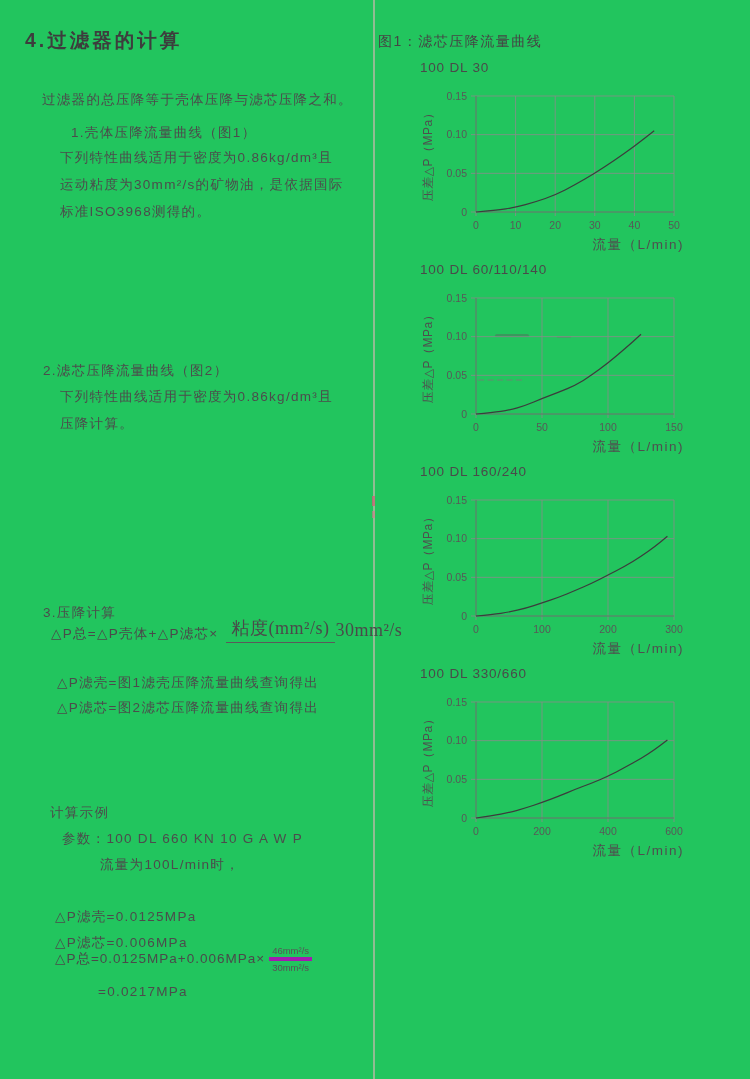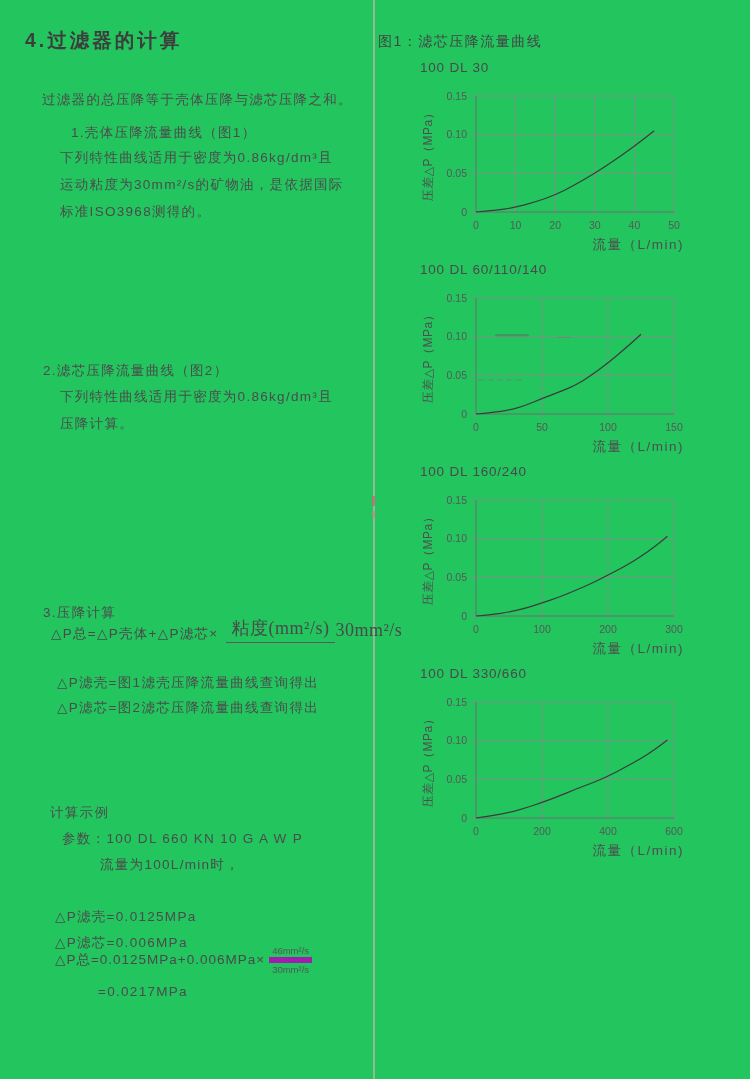--- a/index.html
+++ b/index.html
@@ -34,21 +34,21 @@
   .note2 { left:57px; top:694px; }
   .ex-head  { left:50px; top:799px; }
   .ex-param { left:62px; top:825px; }
   .ex-line2 { left:100px; top:851px; }
   .ex-line3 { left:100px; top:877px; }
   .ex-line4 { left:55px; top:903px; }
   .ex-line5 { left:55px; top:929px; }
   .ex-formula { left:55px; top:945px; display:flex; align-items:center; }
   .ex-formula .f-lhs { font-size:13.5px; letter-spacing:1px; }
   .frac-sm { display:inline-flex; flex-direction:column; align-items:center; margin-left:4px; font-size:9.5px; letter-spacing:0; color:#565656; }
-  .frac-sm .num { border-bottom:6px solid #a21caf; padding:0 3px 1px; }
+  .frac-sm .num { border-bottom:4px solid #a21caf; padding:0 3px 1px; }
   .frac-sm .den { padding-top:1px; }
   .ex-line7 { left:98px; top:978px; }
   
   .fig-head { left:378px; top:33px; font-size:14px; letter-spacing:1.5px; color:#454545; }
   .chart { left:412px; width:302px; }
   #chart0 { top:60px; } #chart1 { top:262px; } #chart2 { top:464px; } #chart3 { top:666px; }
   .chart-title { margin-left:8px; height:22px; font-size:13.5px; letter-spacing:0.8px; color:#4a4a4a; }
   
   .fold-line { left:373px; top:0; width:2px; height:1079px; background:rgba(236,180,191,0.55); }
   .fold-dash1 { left:372px; top:496px; width:3px; height:10px; background:rgba(207,96,118,0.75); }

